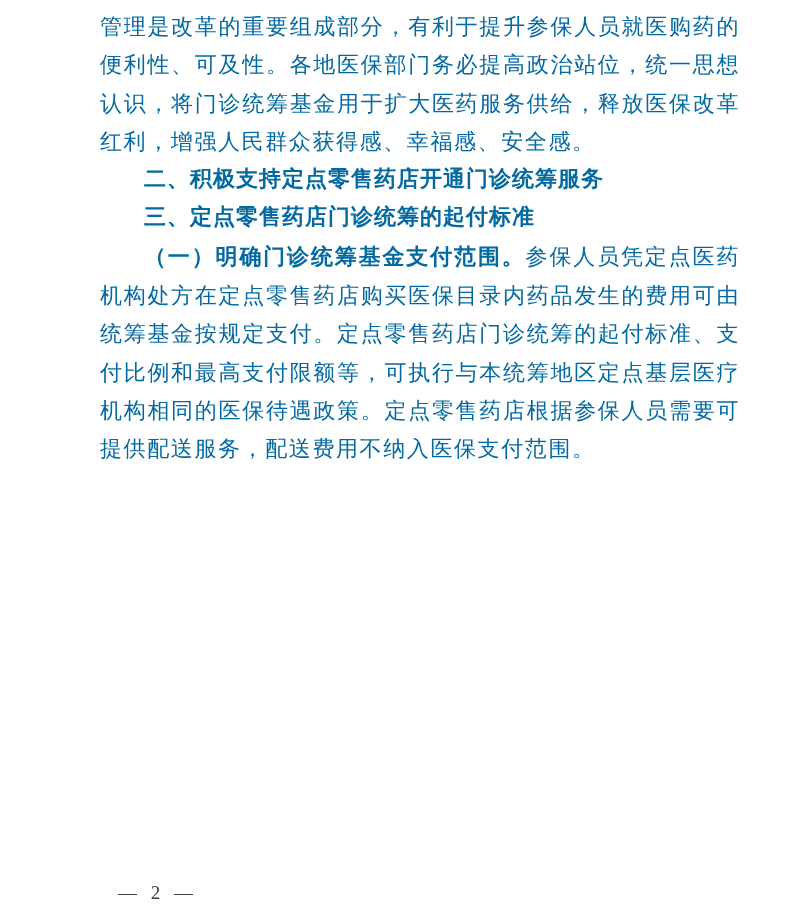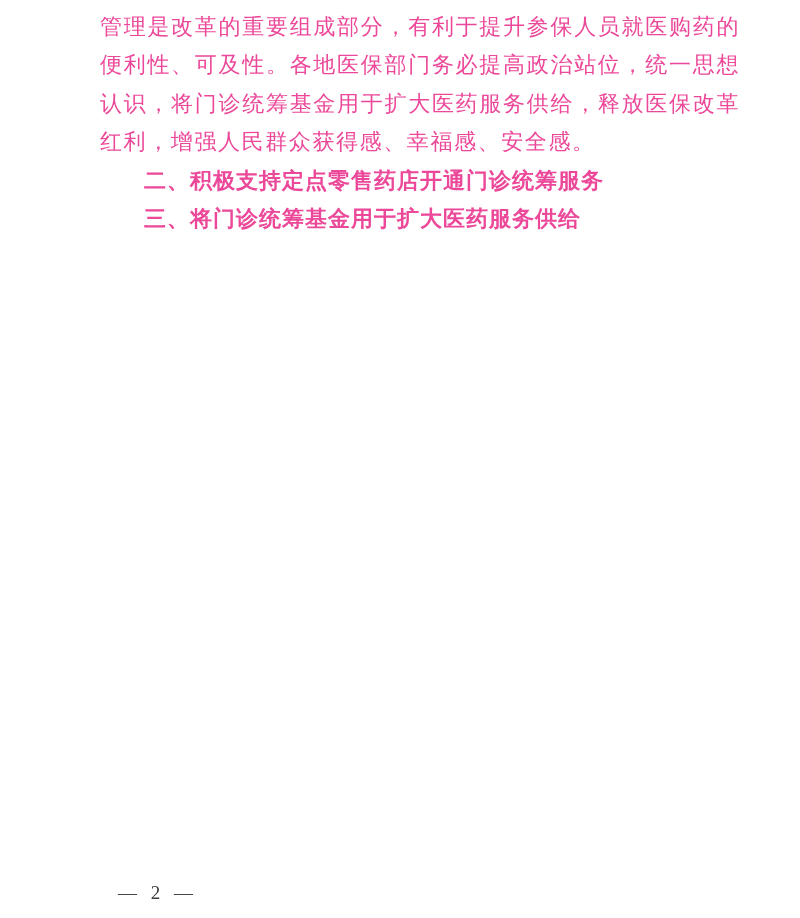--- a/index.html
+++ b/index.html
@@ -22,28 +22,28 @@
     top: 8px;
     width: 640px;
   }
   .text-block p {
     margin: 0;
     padding: 0;
     font-size: 22px;
     line-height: 38.4px;
     letter-spacing: 1.6px;
     text-align: justify;
-    color: #ec4899;
+    color: #0369a1;
   }
   p.body.indent,
   p.heading.indent {
     text-indent: 2em;
   }
   p.heading {
-    font-family: Liberation Sans, sans-serif;
+    font-family: Liberation Mono, monospace;
     font-weight: bold;
     letter-spacing: 1px;
     text-align: left;
   }
   .seg.bold {
     font-weight: bold;
   }
   .page-footer {
     position: absolute;
     left: 118px;
@@ -54,18 +54,19 @@
     word-spacing: 9px;
   }
 </style>
 </head>
 <body>
 
 <div class="page">
   <main class="text-block">
       <p class="body"><span class="seg">管理是改革的重要组成部分，有利于提升参保人员就医购药的便利性、可及性。各地医保部门务必提高政治站位，统一思想认识，将门诊统筹基金用于扩大医药服务供给，释放医保改革红利，增强人民群众获得感、幸福感、安全感。</span></p>
       <p class="heading indent"><span class="seg bold">二、积极支持定点零售药店开通门诊统筹服务</span></p>
-      <p class="heading indent"><span class="seg bold">三、将门诊统筹基金用于扩大医药服务供给</span></p>
+      <p class="heading indent"><span class="seg bold">三、定点零售药店门诊统筹的起付标准</span></p>
+      <p class="body indent"><span class="seg bold">（一）明确门诊统筹基金支付范围。</span><span class="seg">参保人员凭定点医药机构处方在定点零售药店购买医保目录内药品发生的费用可由统筹基金按规定支付。定点零售药店门诊统筹的起付标准、支付比例和最高支付限额等，可执行与本统筹地区定点基层医疗机构相同的医保待遇政策。定点零售药店根据参保人员需要可提供配送服务，配送费用不纳入医保支付范围。</span></p>
     </main>
   <div class="page-footer">
     <span>— 2 —</span>
   </div>
 </div>
 
 </body></html>

